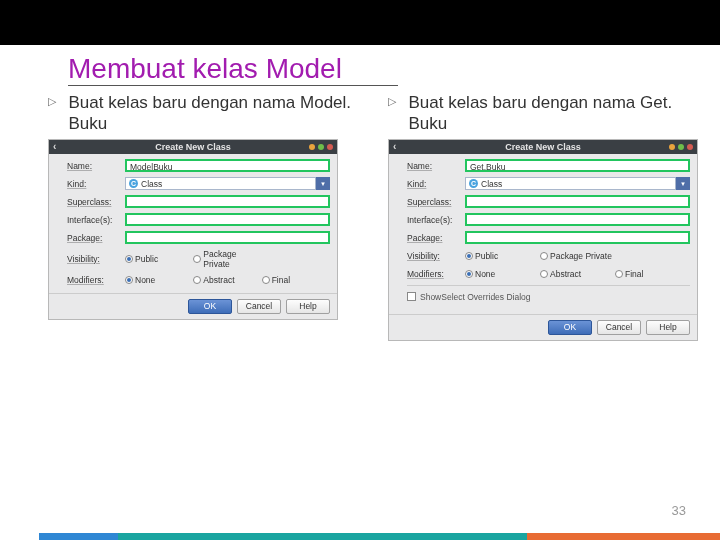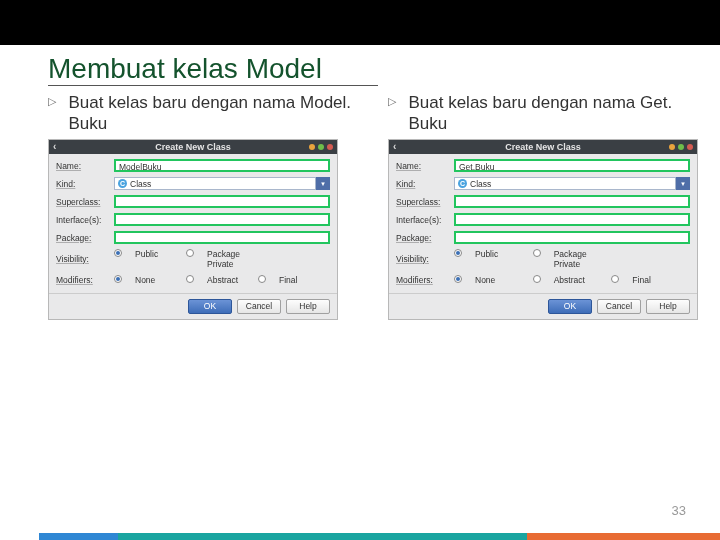--- a/index.html
+++ b/index.html
@@ -15,25 +15,25 @@
     position: absolute;
     top: 45px;
     left: 0;
     width: 720px;
     height: 495px;
     background: #fff;
   }
   .title {
     font-size: 28px;
     font-weight: 400;
-    color: #14532d;
+    color: #a21caf;
     padding: 8px 0 0 48px;
     border-bottom: 1.5px solid #555;
     width: 330px;
-    margin-left: 48px;
+    margin-left: 68px;
     padding-left: 0;
   }
   .content {
     display: flex;
     padding-top: 6px;
   }
   .col {
     flex: 1;
     padding: 0 10px 0 48px;
   }
@@ -70,21 +70,21 @@
   .win-dots {
     position: absolute;
     right: 4px;
     display: flex;
     gap: 3px;
   }
   .wd { width: 6px; height: 6px; border-radius: 50%; }
   .wd.o { background: #e8a33d; }
   .wd.g { background: #6fbf4a; }
   .wd.r { background: #d45b52; }
-  .form { padding: 5px 7px 2px 7px; }
+  .form { padding: 5px 7px 2px 18px; }
   .frow { display: flex; align-items: center; margin-bottom: 4px; min-height: 14px; }
   .flab { width: 58px; font-size: 8.5px; color: #333; text-decoration: underline; text-decoration-color: rgba(0,0,0,0.25); text-underline-offset: 1px; }
   .flab.n { text-decoration: none; }
   .ftxt {
     flex: 1;
     background: #fff;
     border: 2px solid #22c55e;
     height: 13px;
     padding: 0 3px;
     font-size: 8.5px;
@@ -124,21 +124,22 @@
     font-size: 7px;
     font-weight: bold;
     display: inline-flex;
     align-items: center;
     justify-content: center;
     line-height: 1;
   }
   .radios { display: flex; flex: 1; gap: 0; }
   .rad {
     display: flex;
-    gap: 13px;
+    align-items: center;
+    gap: 2px;
     font-size: 8.5px;
     flex: 1;
     min-width: 0;
   }
   .rcircle {
     width: 8px; height: 8px;
     border: 1px solid #888;
     border-radius: 50%;
     background: #fff;
     display: flex;
@@ -368,20 +369,24 @@
               <div class="rad">
                   <span class="rcircle"></span>
                   <span>Abstract</span>
                 </div>
               <div class="rad">
                   <span class="rcircle"></span>
                   <span>Final</span>
                 </div>
             </div>
           </div>
+          <div class="chk-row">
+            <span class="chk"></span>
+            <span>ShowSelect Overrides Dialog</span>
+          </div>
         </div>
         <div class="btn-row">
           <div class="btn primary">OK</div>
           <div class="btn">Cancel</div>
           <div class="btn">Help</div>
         </div>
       </div>
     </div>
 
   </div>

